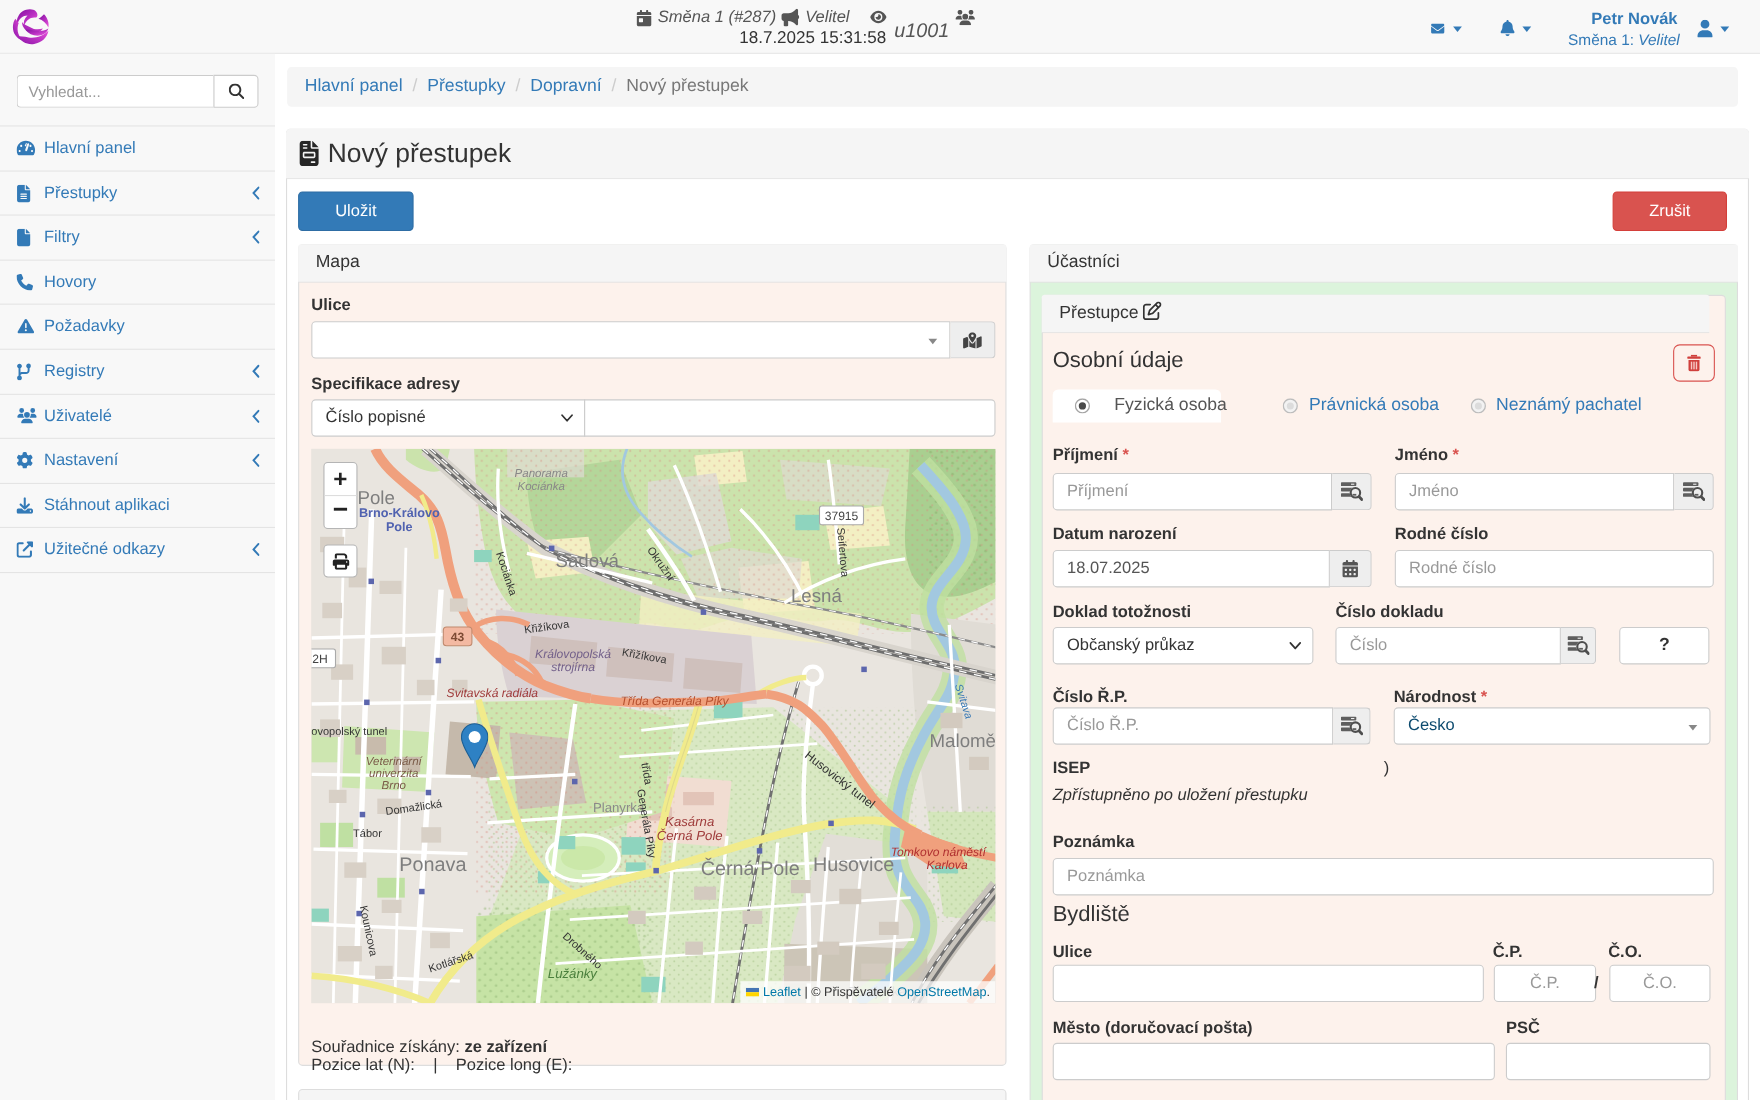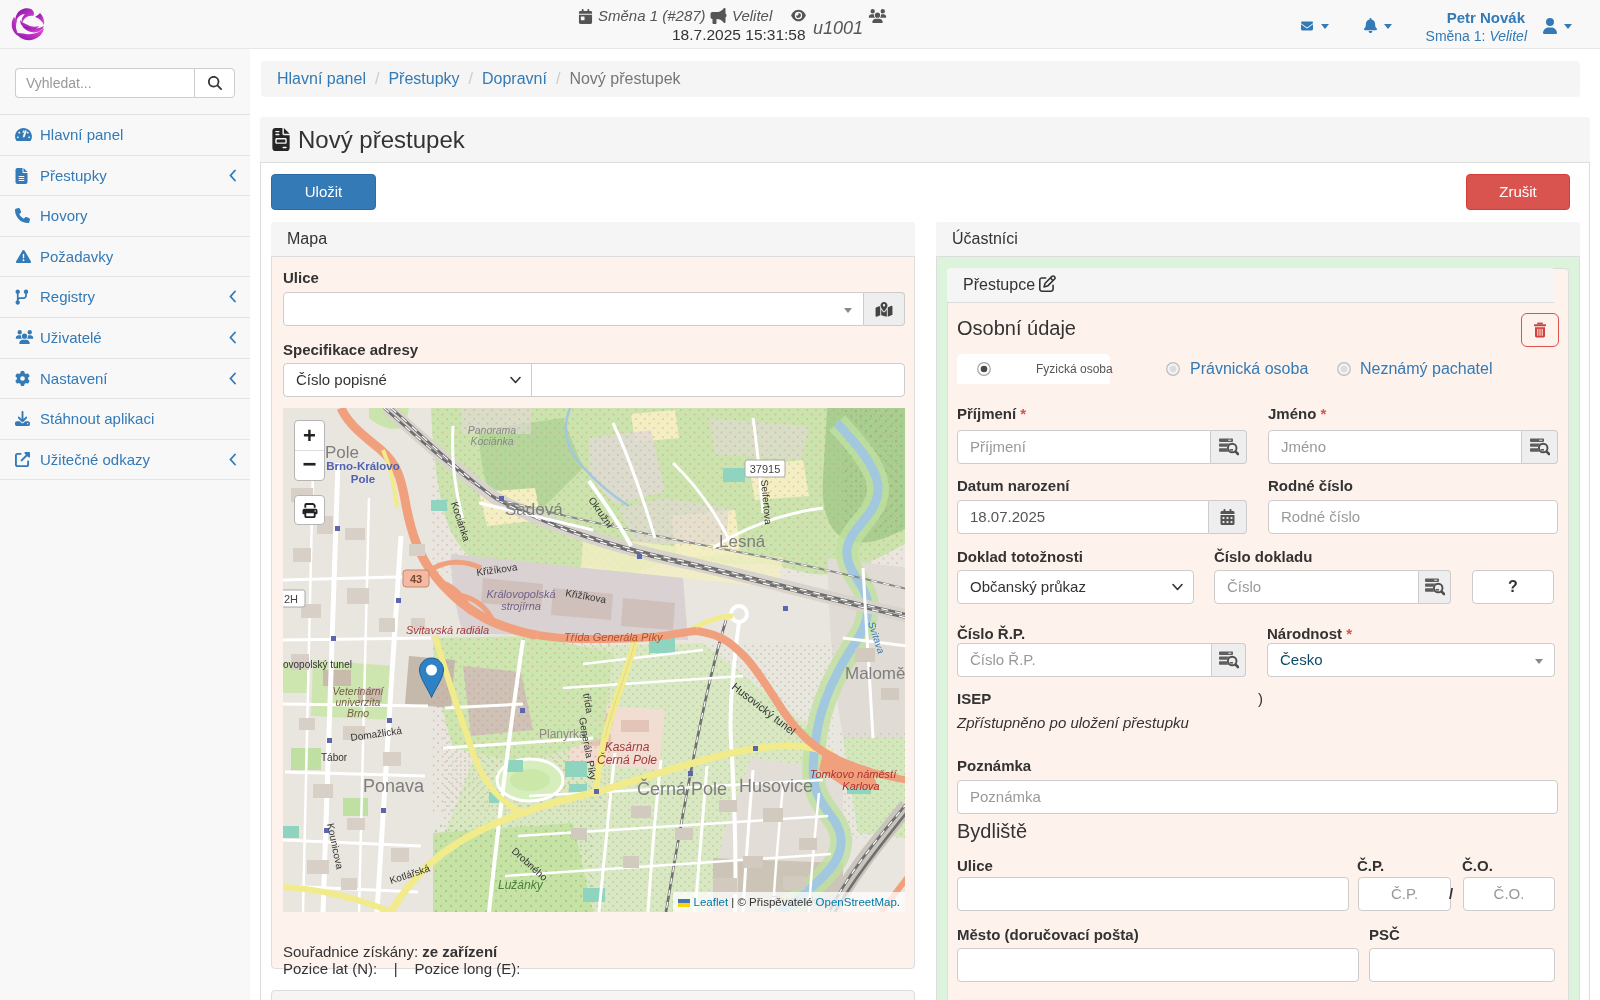--- a/index.html
+++ b/index.html
@@ -89,20 +89,29 @@
       <svg width="17" height="15" viewBox="0 0 576 512">
         <path fill="#337ab7" d="M288 32C128.9 32 0 160.9 0 320c0 52.8 14.3 102.3 39.1 144.8c5.6 9.6 16.3 15.2 27.4 15.2H509.5c11.1 0 21.8-5.6 27.4-15.2C561.8 422.3 576 372.8 576 320C576 160.9 447.1 32 288 32zm0 64c14.7 0 26.6 10.1 30.3 23.7c-1.1 2.5-2.1 5.1-3 7.8l-26.8 80.5c-.2 0-.4 0-.6 0c-17.7 0-32-14.3-32-32s14.3-32 32-32zM96 384c-17.7 0-32-14.3-32-32s14.3-32 32-32s32 14.3 32 32s-14.3 32-32 32zm48-160c-17.7 0-32-14.3-32-32s14.3-32 32-32s32 14.3 32 32s-14.3 32-32 32zm246.8-72.4l-61.3 184c-5.6 16.8-23.7 25.8-40.5 20.2s-25.8-23.7-20.2-40.5l61.3-184c5.6-16.8 23.7-25.8 40.5-20.2s25.8 23.7 20.2 40.5zM432 224c-17.7 0-32-14.3-32-32s14.3-32 32-32s32 14.3 32 32s-14.3 32-32 32zm48 160c-17.7 0-32-14.3-32-32s14.3-32 32-32s32 14.3 32 32s-14.3 32-32 32z"></path>
       </svg>
       <span class="t">Hlavní panel</span>
     </div>
     <div class="mi">
       <svg width="13" height="16" viewBox="0 0 384 512">
         <path fill="#337ab7" d="M64 0C28.7 0 0 28.7 0 64V448c0 35.3 28.7 64 64 64H320c35.3 0 64-28.7 64-64V160H256c-17.7 0-32-14.3-32-32V0H64zM256 0V128H384L256 0zM112 256H272c8.8 0 16 7.2 16 16s-7.2 16-16 16H112c-8.8 0-16-7.2-16-16s7.2-16 16-16zm0 64H272c8.8 0 16 7.2 16 16s-7.2 16-16 16H112c-8.8 0-16-7.2-16-16s7.2-16 16-16zm0 64H272c8.8 0 16 7.2 16 16s-7.2 16-16 16H112c-8.8 0-16-7.2-16-16s7.2-16 16-16z"></path>
       </svg>
       <span class="t">Přestupky</span>
+      <svg class="ch" width="7" height="13" viewBox="0 0 7 13">
+        <path d="M6 1.5 L1.5 6.5 L6 11.5" stroke="#337ab7" stroke-width="1.8" fill="none" stroke-linecap="round"></path>
+      </svg>
+    </div>
+    <div class="mi">
+      <svg width="13" height="16" viewBox="0 0 384 512">
+        <path fill="#337ab7" d="M64 0C28.7 0 0 28.7 0 64V448c0 35.3 28.7 64 64 64H320c35.3 0 64-28.7 64-64V160H256c-17.7 0-32-14.3-32-32V0H64zM256 0V128H384L256 0z"></path>
+      </svg>
+      <span class="t">Filtry</span>
       <svg class="ch" width="7" height="13" viewBox="0 0 7 13">
         <path d="M6 1.5 L1.5 6.5 L6 11.5" stroke="#337ab7" stroke-width="1.8" fill="none" stroke-linecap="round"></path>
       </svg>
     </div>
     <div class="mi">
       <svg width="15" height="15" viewBox="0 0 512 512">
         <path fill="#337ab7" d="M164.9 24.6c-7.7-18.6-28-28.5-47.4-23.2l-88 24C12.1 30.2 0 46 0 64C0 311.4 200.6 512 448 512c18 0 33.8-12.1 38.6-29.5l24-88c5.3-19.4-4.6-39.7-23.2-47.4l-96-40c-16.3-6.8-35.2-2.1-46.3 11.6L304.7 368C234.3 334.7 177.3 277.7 144 207.3L193.3 167c13.7-11.2 18.4-30 11.6-46.3l-40-96z"></path>
       </svg>
       <span class="t">Hovory</span>
     </div>
@@ -526,21 +535,21 @@
       <rect x="6.35" y="6.8" width="1.3" height="7" fill="#f6c9c4"></rect>
       <rect x="8.6" y="6.8" width="1.3" height="7" fill="#f6c9c4"></rect>
     </svg>
   </div>
 
 <div class="abs" style="left:957px;top:354px;width:153px;height:30px;background:#fff;border-radius:5px 5px 0 0;"></div>
 <div class="abs" id="radio1" style="left:977px;top:362px;"><svg width="14" height="14" viewBox="0 0 14 14">
       <circle cx="7" cy="7" r="6.3" fill="#fff" stroke="#a5a5a5" stroke-width="1.2"></circle>
       <circle cx="7" cy="7" r="3.3" fill="#4a4a4a"></circle>
     </svg></div>
-<div class="abs" style="left:1036px;top:354px;height:30px;line-height:30px;font-size:12px;color:#555;">Fyzická osoba</div>
+<div class="abs" style="left:1013px;top:354px;height:30px;line-height:30px;font-size:16px;color:#555;">Fyzická osoba</div>
 <div class="abs" id="radio2" style="left:1166px;top:362px;"><svg width="14" height="14" viewBox="0 0 14 14">
       <circle cx="7" cy="7" r="6.3" fill="#f2f2f2" stroke="#bdbdbd" stroke-width="1.2"></circle>
       <circle cx="7" cy="7" r="3.2" fill="#dcdcdc"></circle>
     </svg></div>
 <div class="abs" style="left:1190px;top:354px;height:30px;line-height:30px;font-size:16px;color:#337ab7;">Právnická osoba</div>
 <div class="abs" id="radio3" style="left:1337px;top:362px;"><svg width="14" height="14" viewBox="0 0 14 14">
       <circle cx="7" cy="7" r="6.3" fill="#f2f2f2" stroke="#bdbdbd" stroke-width="1.2"></circle>
       <circle cx="7" cy="7" r="3.2" fill="#dcdcdc"></circle>
     </svg></div>
 <div class="abs" style="left:1360px;top:354px;height:30px;line-height:30px;font-size:16px;color:#337ab7;">Neznámý pachatel</div>

